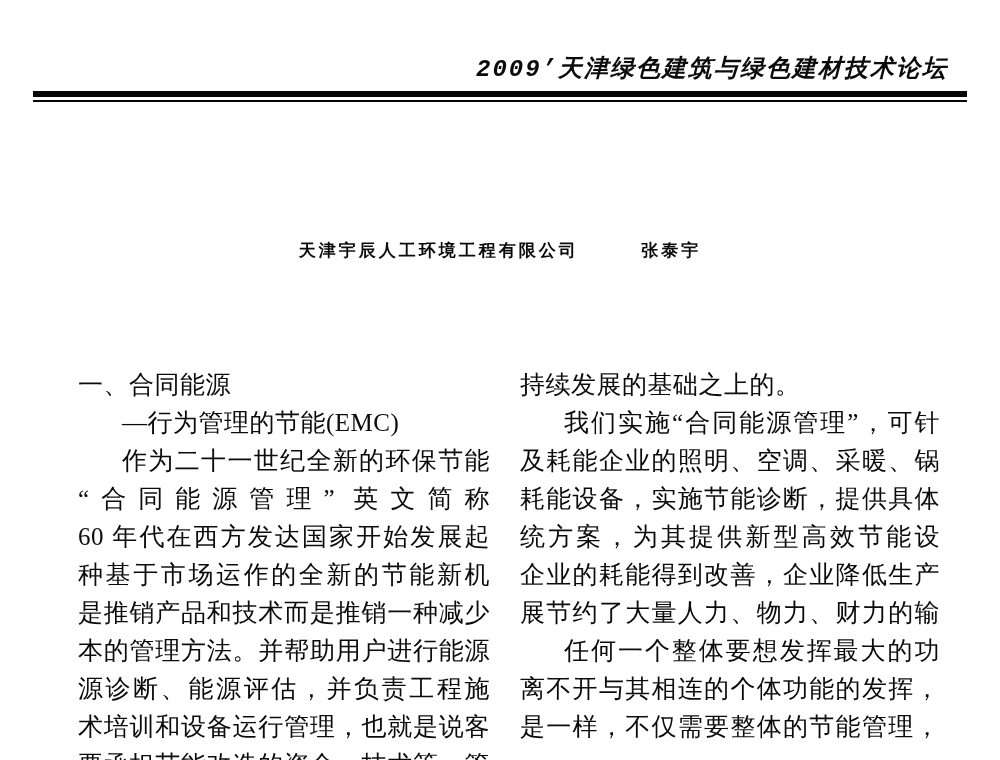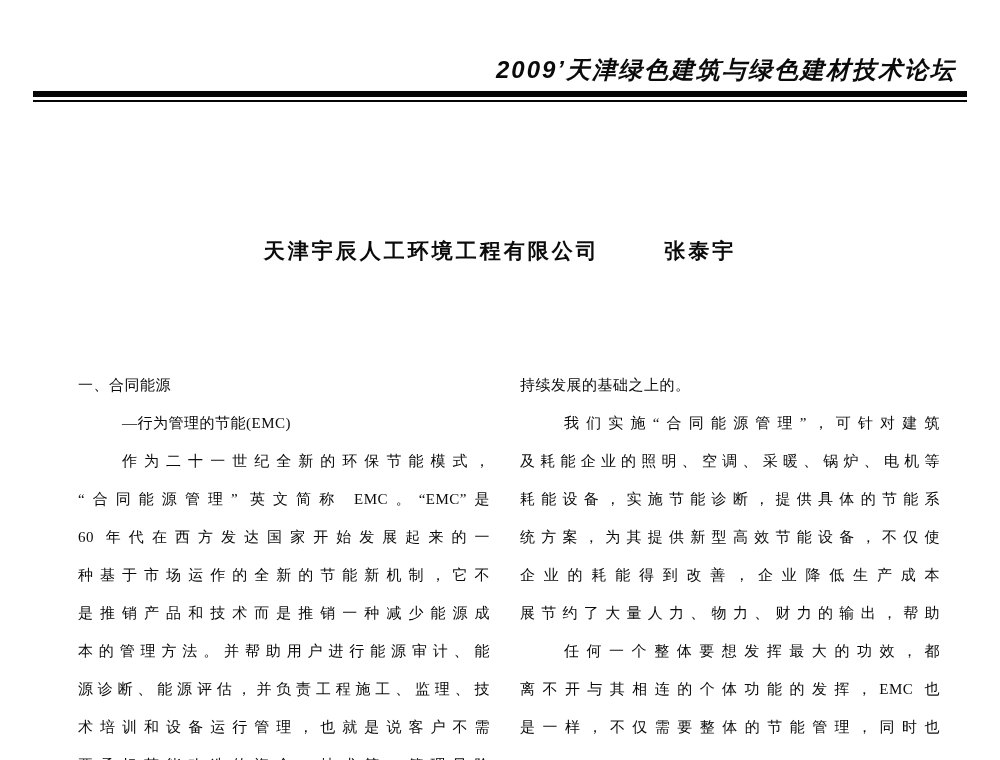--- a/index.html
+++ b/index.html
@@ -13,27 +13,27 @@
     height: 760px;
     margin: 0 auto;
     background: #ffffff;
     overflow: hidden;
     color: #0b0b0b;
     font-family: "Liberation Serif", "DejaVu Serif", serif;
   }
   .header-text {
     position: absolute;
     top: 56px;
-    right: 44px;
+    right: 52px;
     font-size: 24px;
     line-height: 28px;
     font-weight: bold;
     font-style: italic;
     letter-spacing: 2px;
-    font-family: Liberation Sans, sans-serif;
+    font-family: Liberation Mono, monospace;
     white-space: nowrap;
   }
   .rule-thick {
     position: absolute;
     left: 33px;
     right: 33px;
     top: 91px;
     height: 6px;
     background: #050505;
   }
@@ -58,21 +58,21 @@
     letter-spacing: 1px;
     font-family: "Liberation Sans", "DejaVu Sans", sans-serif;
     white-space: nowrap;
   }
   .byline {
     position: absolute;
     top: 236px;
     left: 0;
     width: 100%;
     text-align: center;
-    font-size: 21px;
+    font-size: 17px;
     line-height: 30px;
     font-weight: bold;
     letter-spacing: 3px;
     white-space: nowrap;
   }
   .byline-gap {
     display: inline-block;
     width: 48px;
   }
   .columns {
@@ -80,21 +80,21 @@
     top: 366px;
     left: 78px;
     display: flex;
   }
   .col {
     display: block;
   }
   .col-left  { width: 412px; margin-right: 30px; }
   .col-right { width: 420px; }
   .line {
-    font-size: 15px;
+    font-size: 25px;
     line-height: 38px;
     height: 38px;
     letter-spacing: 0.5px;
     white-space: nowrap;
     overflow: hidden;
   }
   .line.fill {
     white-space: normal;
     text-align: justify;
     text-align-last: justify;

